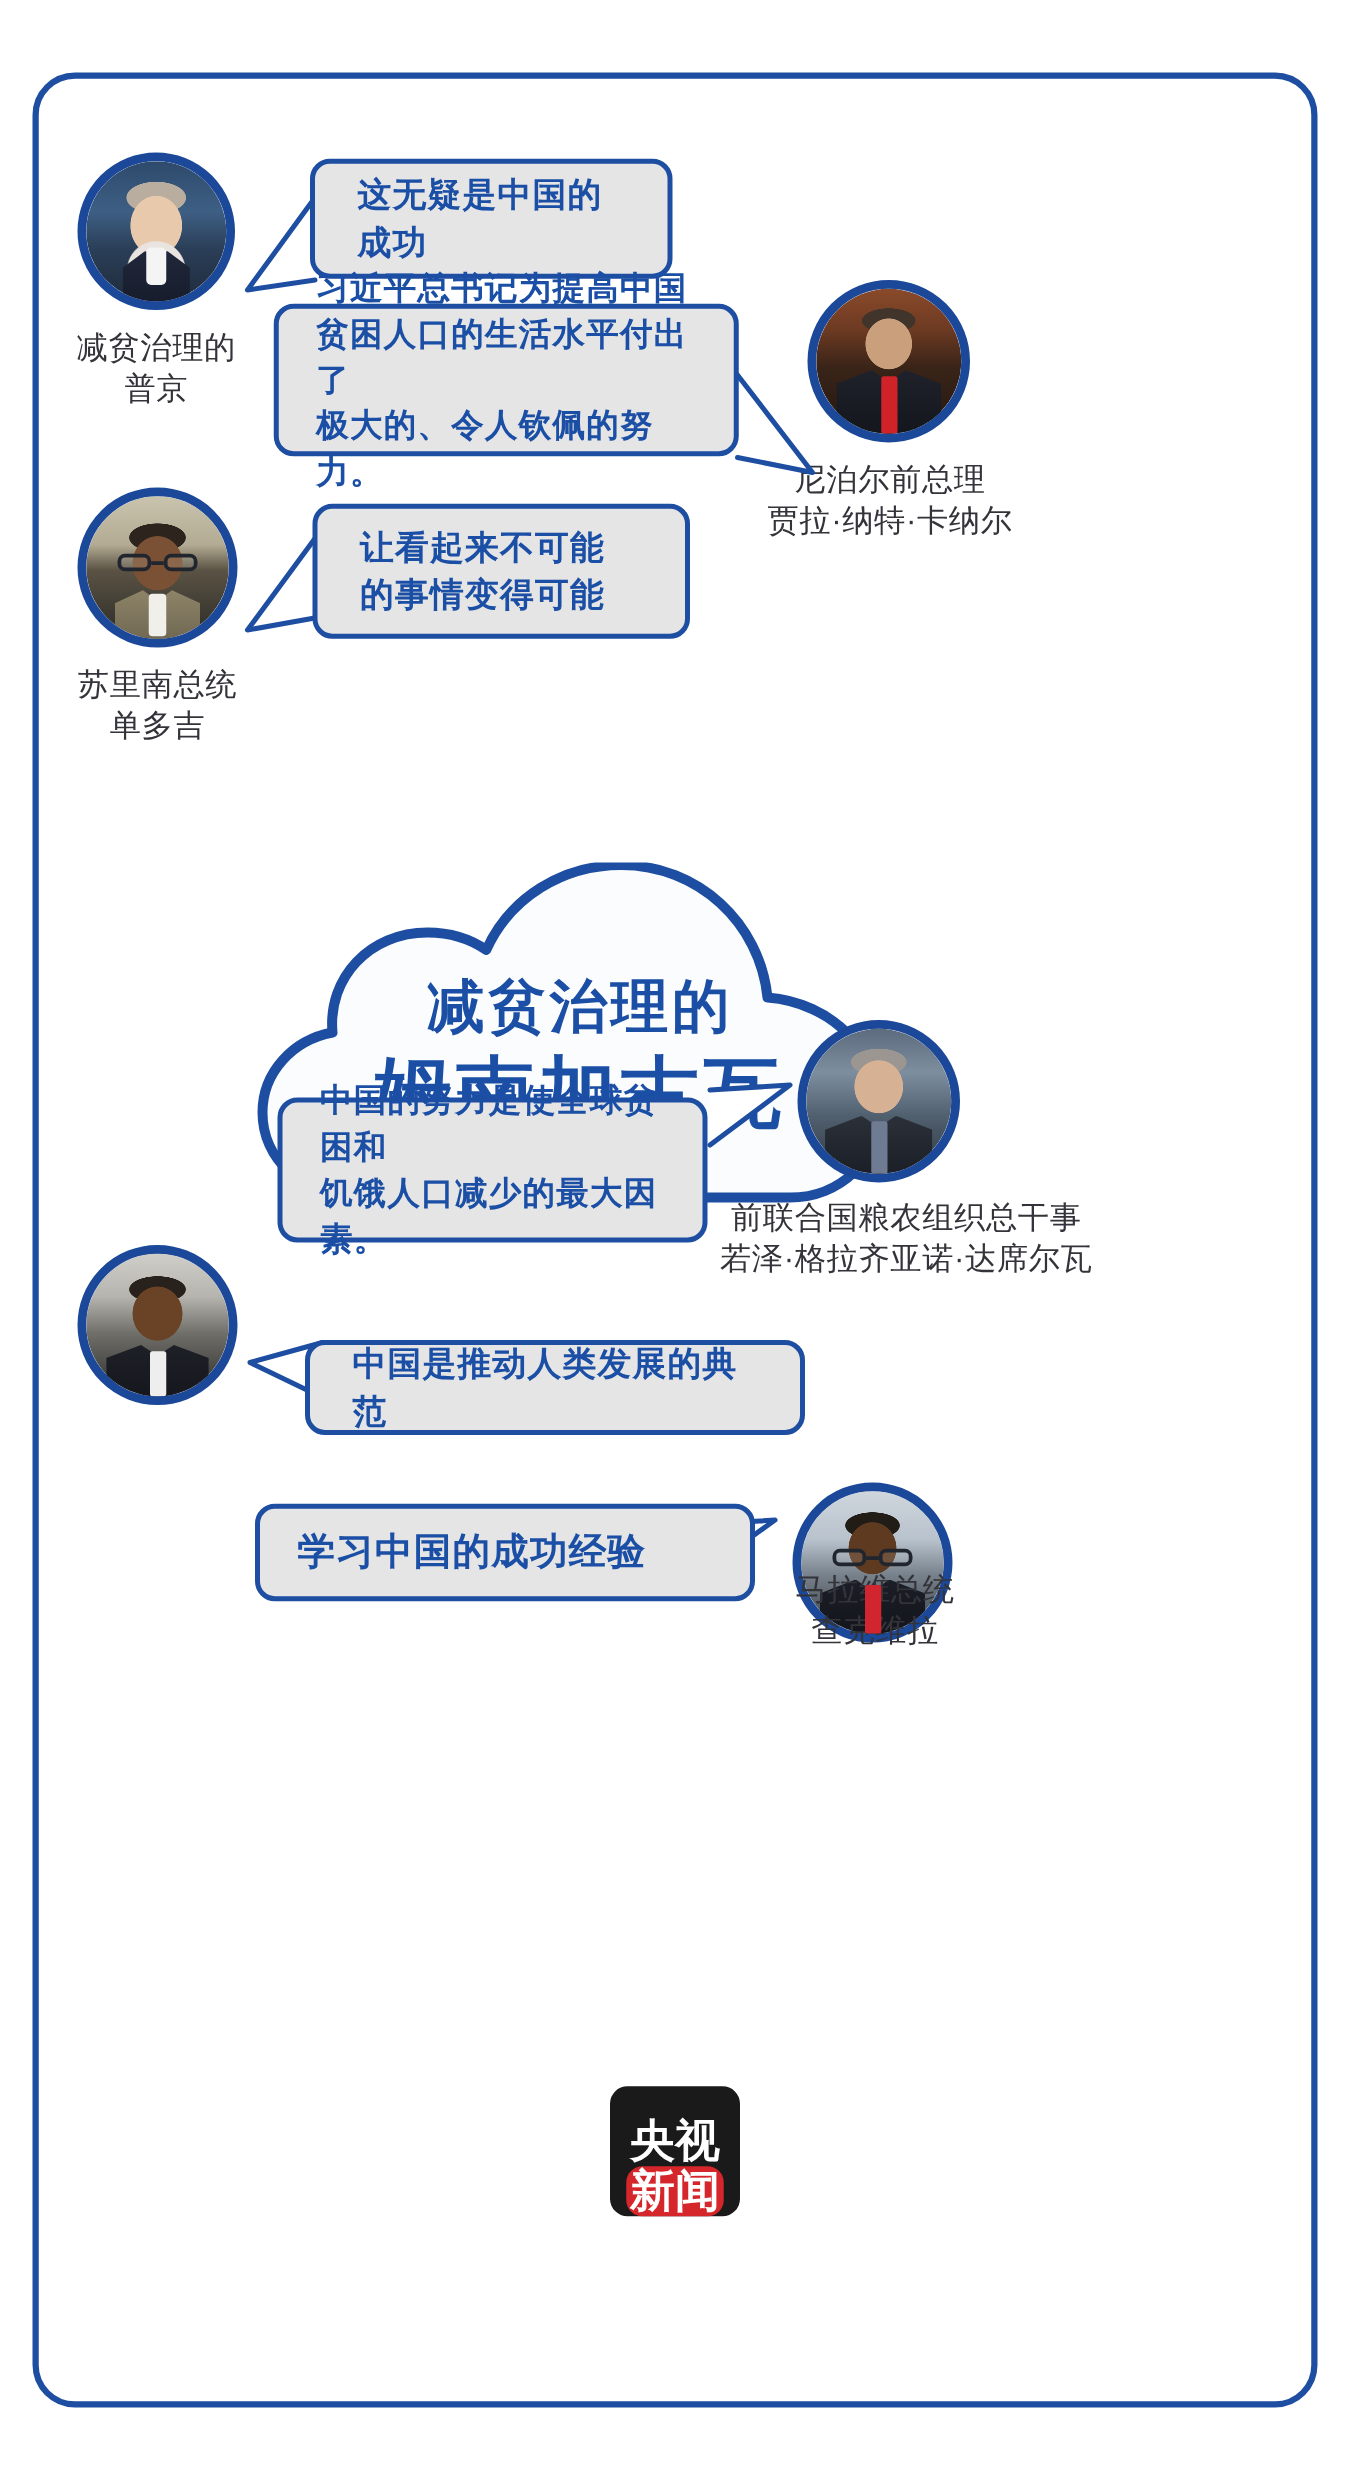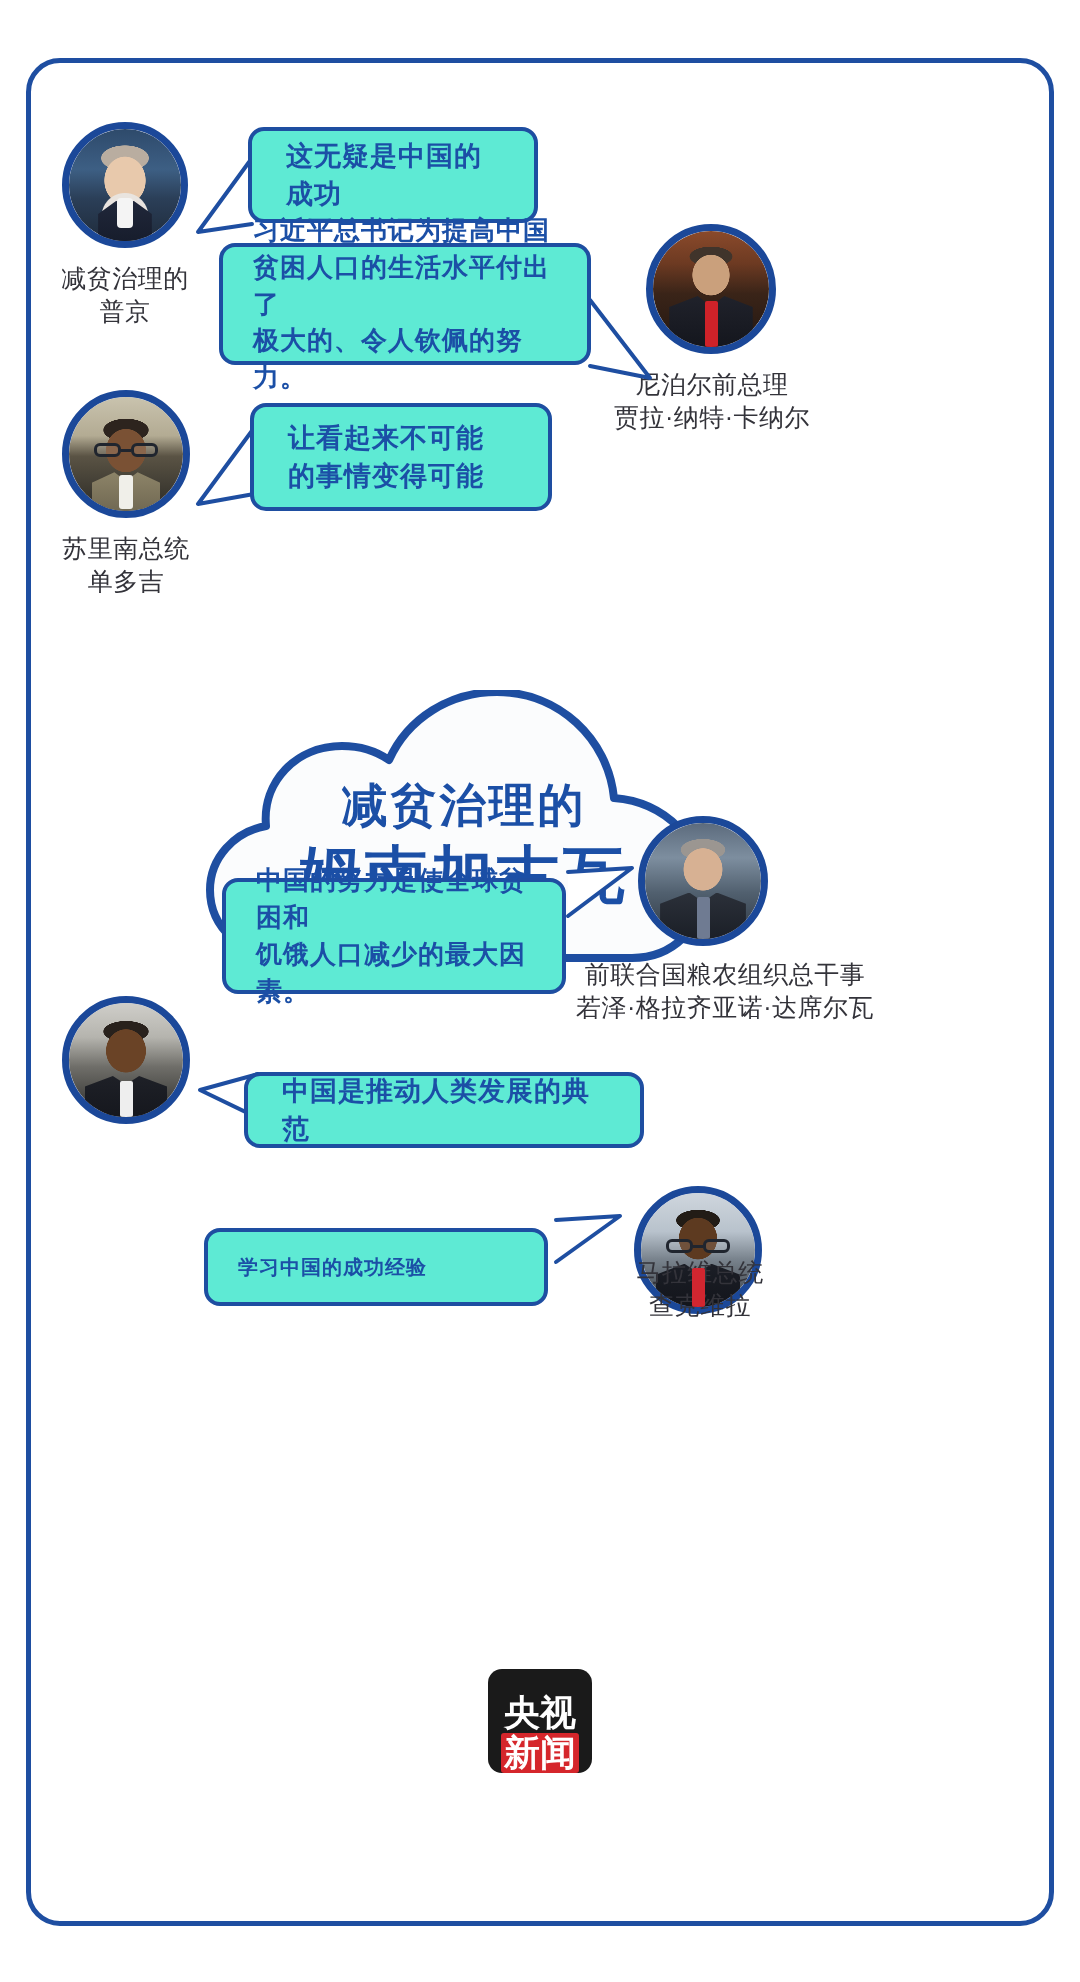--- a/index.html
+++ b/index.html
@@ -164,21 +164,21 @@
     line-height: 1.32;
     white-space: pre-line;
     letter-spacing: 0.5px;
   }
 
   
   .bubble {
     position: absolute;
     border: 4px solid #1e4ea1;
     border-radius: 16px;
-    background: #5eead4;
+    background: #e5e5e5;
     display: flex;
     align-items: center;
     color: #1b4fa6;
     font-weight: bold;
     letter-spacing: 1px;
   }
   .bubble .txt {
     width: 100%;
     white-space: pre-line;
     line-height: 1.42;
@@ -213,21 +213,21 @@
     align-items: center; justify-content: flex-end;
     gap: 2px;
   }
   #logo .lg-row {
     display: flex; align-items: center; justify-content: center; gap: 3px;
   }
   #logo .ch {
     color: #ffffff; font-weight: bold; font-size: 36px; line-height: 1;
   }
   #logo .ch.red {
-    background: #d5262b; color: #fff; padding: 2px 3px; border-radius: 3px;
+    background: #d5262b; color: #fff; padding: 2px 3px; border-radius: 13px;
   }
 </style>
 </head>
 <body>
 
 <div id="poster">
 
   <div id="frame"></div>
 
   <div class="avatar" style="left:62px; top:122px; width:126px; height:126px;">
@@ -334,21 +334,21 @@
         <i></i>
     </div>
   </div>
   <div class="caption" style="left:600px; top:1256px; width:200px;">马拉维总统
 查克维拉</div>
 
   <svg class="tail" style="left:546px; top:1210px; width:80px; height:62px;" viewBox="0 0 80 62">
     <path d="M10 52 L10 10 L74 6 Z" fill="#ffffff" stroke="none"></path>
     <path d="M10 52 L74 6 L10 10" fill="none" stroke="#1e4ea1" stroke-width="4" stroke-linejoin="round" stroke-linecap="round"></path>
   </svg>
-  <div class="bubble right-tail" style="left:204px; top:1228px; width:344px; height:78px; font-size:20px;">
+  <div class="bubble right-tail" style="left:204px; top:1203px; width:400px; height:78px; font-size:30px;">
     <span class="txt">学习中国的成功经验</span>
   </div>
 
   <div id="logo">
     <div class="lg-row">
       <span class="ch">央视</span>
     </div>
     <div class="lg-row">
       <span class="ch red">新闻</span>
     </div>

